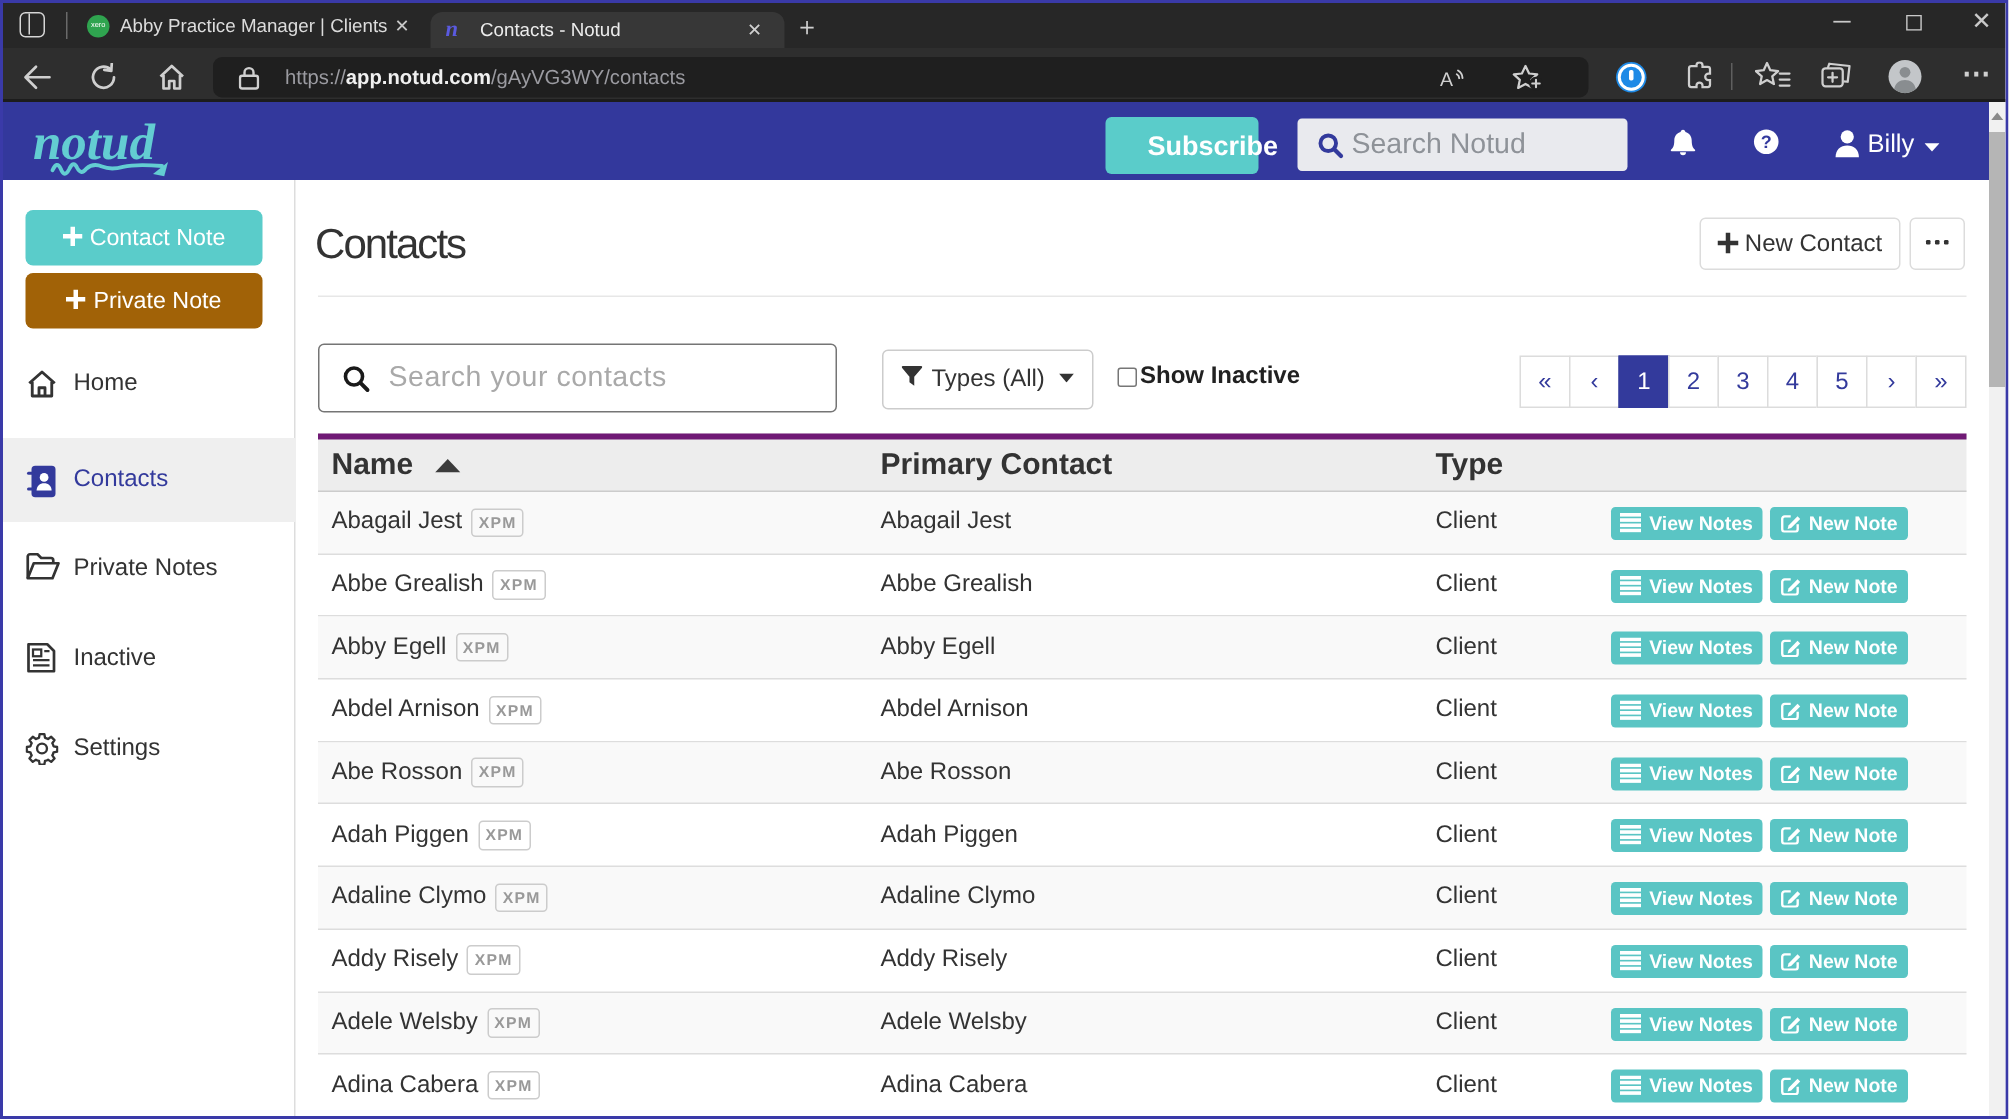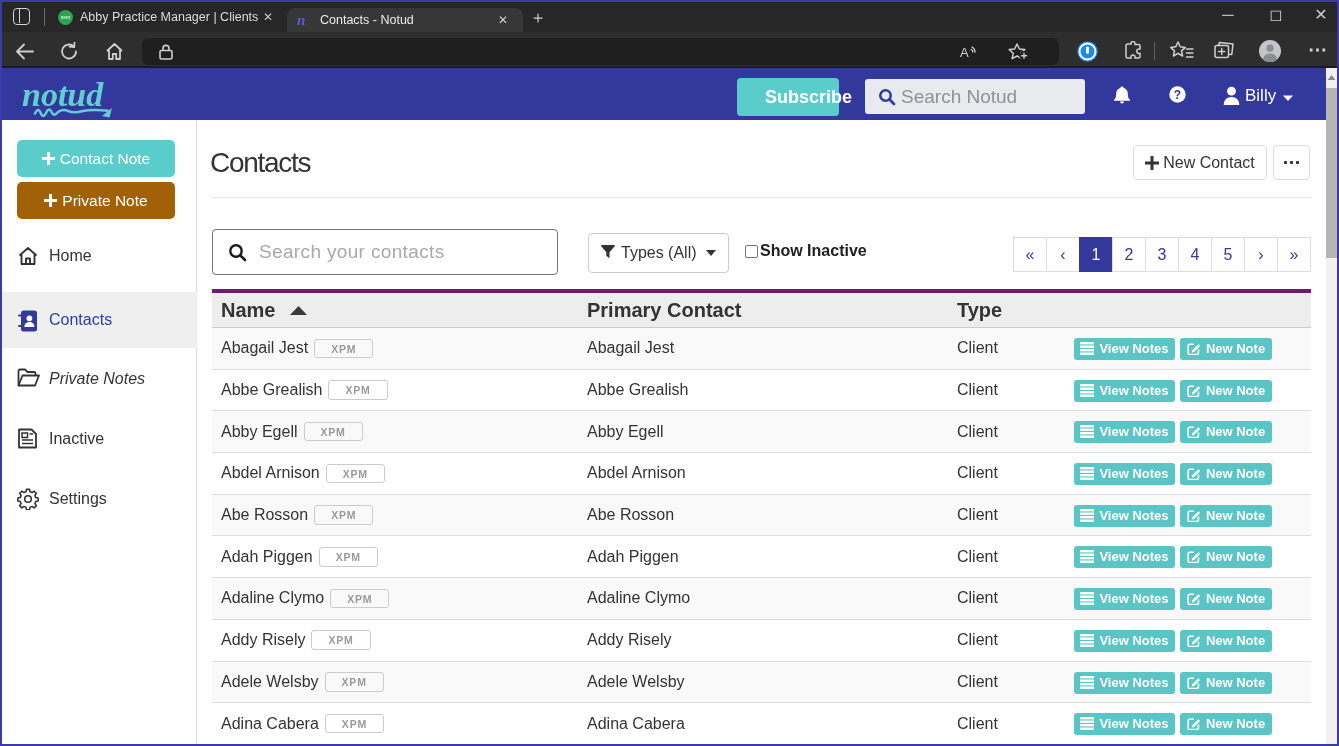--- a/index.html
+++ b/index.html
@@ -63,21 +63,21 @@
   .pg.act { background:#333a9c; color:#fff; border-color:#333a9c; }
 
   
   #table { position:absolute; left:13px; top:169px; width:1099px; }
   #thead { position:relative; height:39px; background:#ededed; border-top:4px solid #701a75; border-bottom:1px solid #ccc; font-weight:bold; color:#333; font-size:20px; }
   .row { position:relative; height:41.7px; border-bottom:1px solid #ddd; font-size:16px; color:#333; }
   .row.odd { background:#f9f9f9; }
   .c1 { position:absolute; left:9px; top:0; height:100%; display:flex; align-items:center; }
   .c2 { position:absolute; left:375px; top:0; height:100%; display:flex; align-items:center; }
   .c3 { position:absolute; left:745px; top:0; height:100%; display:flex; align-items:center; }
-  .badge { display:inline-block; margin-left:6px; border:1px solid #ccc; border-radius:3px; color:#999; font-size:10.5px; font-weight:bold; letter-spacing:0.8px; padding:4px 16px 3px; line-height:1; }
+  .badge { display:inline-block; margin-left:6px; border:1px solid #ccc; border-radius:3px; color:#999; font-size:10.5px; font-weight:bold; letter-spacing:0.8px; padding:4px 4px 3px; line-height:1; }
   .btns { position:absolute; left:862px; top:0; height:100%; }
   .tbtn { position:absolute; top:10px; height:22px; background:#5ac5c4; border-radius:3px; color:#fff; font-size:13px; font-weight:bold; text-align:center; line-height:22px; }
   .tbtn.vn { left:0; width:101px; }
   .tbtn.nn { left:106px; width:92px; }
 
   
   #sbar { position:absolute; left:1324px; top:66px; width:11px; height:676px; background:#f1f1f1; }
   #sbar .thumb { position:absolute; left:0; top:20px; width:11px; height:170px; background:#b5b5b5; }
 </style>
 </head>
@@ -110,20 +110,21 @@
         <path d="M14.5 0.5 L14.2 5.2 L9.5 4.6" fill="none" stroke="#cfcfcf" stroke-width="1.8" stroke-linecap="round" stroke-linejoin="round"></path>
       </svg>
     <svg class="navico" style="left:103px;top:10px;" width="19" height="19" viewBox="0 0 19 19">
         <path d="M2 9 L9.5 2 L17 9 M4 8 L4 17 L7.8 17 L7.8 12 L11.2 12 L11.2 17 L15 17 L15 8" fill="none" stroke="#cfcfcf" stroke-width="1.8" stroke-linejoin="round"></path>
       </svg>
     <div id="urlfield">
       <svg style="position:absolute;left:17px;top:6px;" width="14" height="16" viewBox="0 0 14 16">
           <rect x="1" y="6.5" width="12" height="8.5" rx="1.5" fill="none" stroke="#cfcfcf" stroke-width="1.6"></rect>
           <path d="M4 6.5 L4 4.4 a3 3 0 0 1 6 0 L10 6.5" fill="none" stroke="#cfcfcf" stroke-width="1.6"></path>
         </svg>
+      <div id="urltext">https://<b>app.notud.com</b>/gAyVG3WY/contacts</div>
       <svg style="position:absolute;left:818px;top:6px;" width="20" height="16" viewBox="0 0 20 16">
           <text x="0" y="13" font-size="13" fill="#cfcfcf" font-family="Liberation Sans,sans-serif">A</text>
           <path d="M12 3 a6 6 0 0 1 3 5 M11.2 5.5 a3 3 0 0 1 1.6 2.6" fill="none" stroke="#cfcfcf" stroke-width="1.3" stroke-linecap="round"></path>
         </svg>
       <svg style="position:absolute;left:866px;top:5px;" width="22" height="18" viewBox="0 0 22 18">
           <path d="M9 1 L11.4 6 L16.8 6.6 L12.8 10.3 L13.9 15.6 L9 13 L4.1 15.6 L5.2 10.3 L1.2 6.6 L6.6 6 z" fill="none" stroke="#cfcfcf" stroke-width="1.5" stroke-linejoin="round"></path>
           <circle cx="16" cy="12.7" r="4.6" fill="#1f1f1f"></circle>
           <path d="M16 10.2 L16 15.2 M13.5 12.7 L18.5 12.7" stroke="#cfcfcf" stroke-width="1.4" stroke-linecap="round"></path>
         </svg>
     </div>
@@ -203,21 +204,21 @@
     <div class="navitem" style="top:172px;" id="nav-contacts">
       <svg width="22" height="24" viewBox="0 0 22 24">
           <rect x="4" y="1.5" width="16" height="21" rx="2.5" fill="#333a9c"></rect>
           <rect x="1" y="5.5" width="5" height="2" rx="1" fill="#333a9c"></rect>
           <rect x="1" y="16" width="5" height="2" rx="1" fill="#333a9c"></rect>
           <circle cx="12.4" cy="9.3" r="2.9" fill="#fff"></circle>
           <path d="M7.4 18 c0-3.2 2.2-4.9 5-4.9 c2.8 0 5 1.7 5 4.9 z" fill="#fff"></path>
         </svg>
       <div class="lab">Contacts</div>
       </div>
-    <div class="navitem" style="top:231px;font-style:italic;">
+    <div class="navitem" style="top:231px;">
       <svg width="23" height="20" viewBox="0 0 23 20">
           <path d="M1.5 17.5 L1.5 3 a1.5 1.5 0 0 1 1.5 -1.5 L8 1.5 L10.5 4 L17 4 a1.5 1.5 0 0 1 1.5 1.5 L18.5 7" fill="none" stroke="#333" stroke-width="1.8" stroke-linejoin="round"></path>
           <path d="M1.5 17.5 L5.5 7.5 L22 7.5 L18 17.5 z" fill="none" stroke="#333" stroke-width="1.8" stroke-linejoin="round"></path>
         </svg>
       <div class="lab">Private Notes</div>
       </div>
     <div class="navitem" style="top:291px;">
       <svg width="21" height="21" viewBox="0 0 21 21">
           <path d="M2 1.5 L14.5 1.5 L19 6 L19 19.5 L2 19.5 z" fill="none" stroke="#333" stroke-width="1.8" stroke-linejoin="round"></path>
           <rect x="5" y="5" width="5.5" height="4.5" fill="none" stroke="#333" stroke-width="1.5"></rect>

